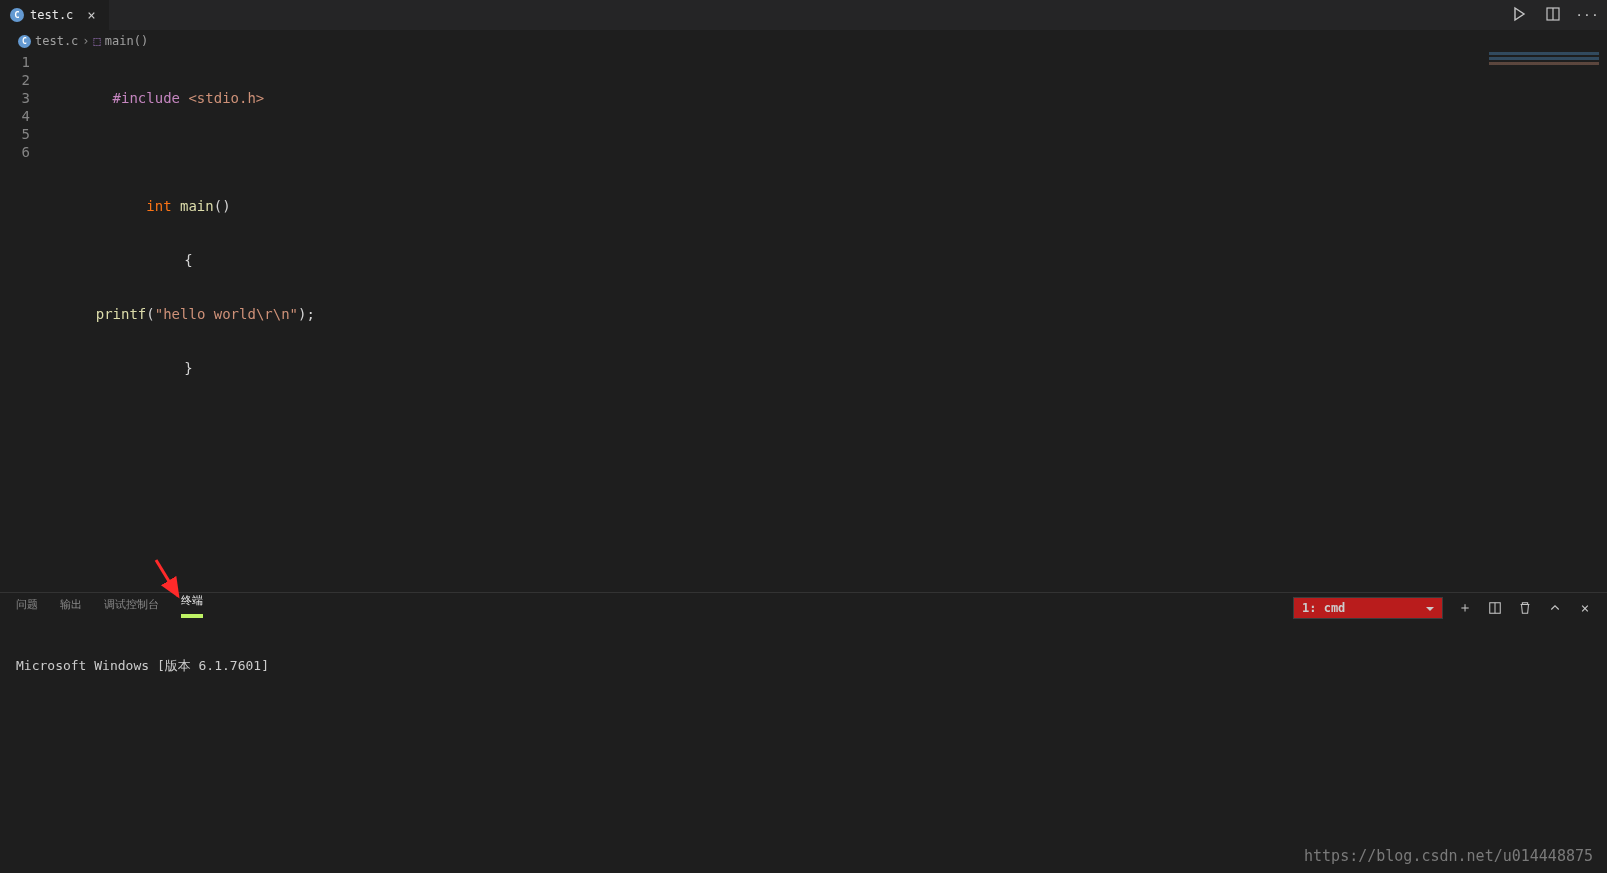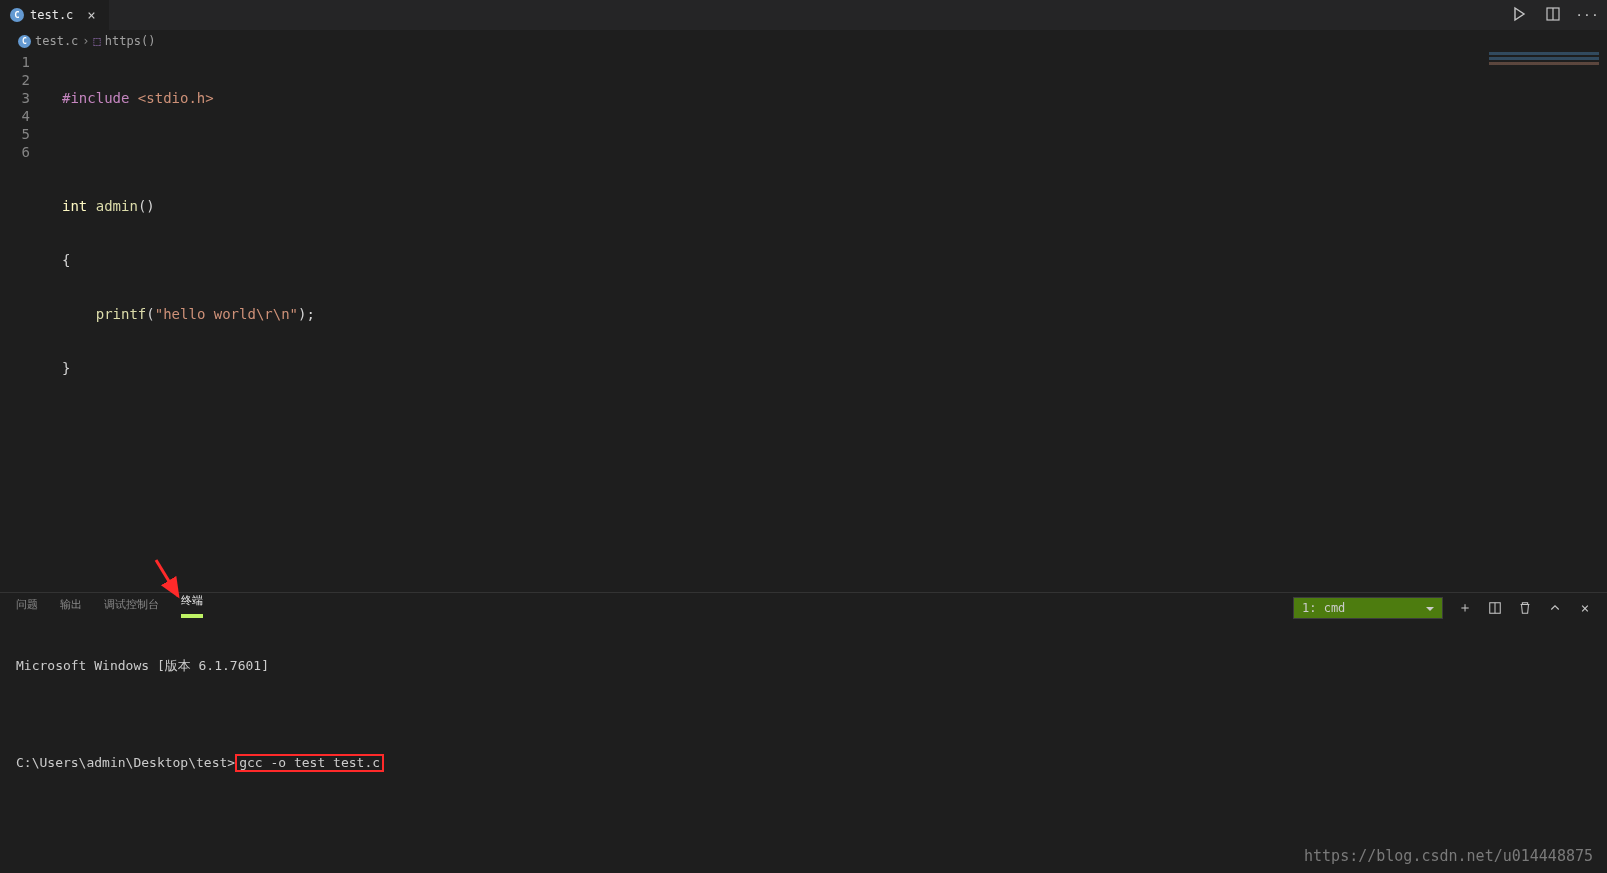--- a/index.html
+++ b/index.html
@@ -54,24 +54,24 @@
   font-family:Consolas,monospace; font-size:14px;
 }
 .gutter {
   position:absolute; left:0; top:0; width:48px;
   text-align:right; color:#858585; line-height:18px;
   padding-top:1px; user-select:none;
 }
 .gutter div { height:18px; padding-right:18px; }
 .code {
   position:absolute; left:62px; top:1px;
-  line-height:18px; white-space:pre; font-family:Consolas,monospace;
+  line-height:18px; white-space:pre; font-family:Consolas,monospace;text-align:center;
 }
 .code .line { height:18px; }
-.kw { color:#fef9c3; }
+.kw { color:#f97316; }
 .str { color:#ce9178; }
 .fn { color:#dcdcaa; }
 .pp { color:#c586c0; }
 .pn { color:#d4d4d4; }
 .txt { color:#d4d4d4; }
 .minimap {
   position:absolute; right:8px; top:52px;
   width:110px; height:14px;
   background:linear-gradient(#569cd6 0 3px, transparent 3px 5px, #569cd6 5px 8px, transparent 8px 10px, #ce9178 10px 13px, transparent 13px);
   opacity:0.35;
@@ -85,25 +85,26 @@
   padding:0 16px; gap:22px; font-size:11px;
   position:relative;
 }
 .ptab { color:#8a8a8a; cursor:pointer; padding-bottom:6px; }
 .ptab.active { color:#e7e7e7; border-bottom:4px solid #bef264; }
 .panel-right {
   position:absolute; right:14px; top:4px;
   display:flex; align-items:center; gap:14px;
 }
 .term-select {
-  background:#4d7c0f; color:#ccc;
+  background:#b91c1c; color:#ccc;
   border:1px solid #3c3c3c; height:22px;
   padding:0 24px 0 8px; font-size:12px;
   position:relative; width:150px; display:flex; align-items:center;
   cursor:pointer;
+  font-weight:bold;
 }
 .term-select::after {
   content:""; position:absolute; right:8px; top:9px;
   border-left:4px solid transparent;
   border-right:4px solid transparent;
   border-top:4px solid #ccc;
 }
 .picon {
   width:16px; height:16px; display:flex;
   align-items:center; justify-content:center;
@@ -150,36 +151,36 @@
       </svg>
   </span>
   <span class="act">···</span>
 </div>
 
 <div class="breadcrumbs">
   <span class="c-icon-sm">C</span>
   <span>test.c</span>
   <span style="color:#888">›</span>
   <span class="cube-icon">⬚</span>
-  <span>https()</span>
+  <span>main()</span>
 </div>
 
 <div class="editor">
   <div class="gutter">
     <div>1</div>
     <div>2</div>
     <div>3</div>
     <div>4</div>
     <div>5</div>
     <div>6</div>
   </div>
   <div class="code">
     <div class="line"><span class="pp">#include</span><span class="str"> &lt;stdio.h&gt;</span></div>
     <div class="line"><span class="txt"></span></div>
-    <div class="line"><span class="kw">int</span><span class="fn"> admin</span><span class="pn">()</span></div>
+    <div class="line"><span class="kw">int</span><span class="fn"> main</span><span class="pn">()</span></div>
     <div class="line"><span class="txt">{</span></div>
     <div class="line"><span class="txt">    </span><span class="fn">printf</span><span class="pn">(</span><span class="str">"hello world\r\n"</span><span class="pn">);</span></div>
     <div class="line"><span class="txt">}</span></div>
   </div>
 </div>
 
 <div class="minimap"></div>
 
 <svg class="arrow" width="40" height="50">
   <defs>
@@ -216,21 +217,20 @@
         <svg width="12" height="12" viewBox="0 0 16 16">
             <path d="M3 10 L8 5 L13 10" fill="none" stroke="#c5c5c5" stroke-width="1.5"></path>
           </svg>
       </span>
       <span class="picon">×</span>
     </div>
   </div>
   <div class="terminal">
     <div class="tline">Microsoft Windows [版本 6.1.7601]</div>
     <div class="tline"></div>
-    <div class="tline"><span>C:\Users\admin\Desktop\test&gt;</span><span class="hl-red">gcc -o test test.c</span></div>
     <div class="tline"></div>
     
     
     
     
   </div>
 </div>
 
 <div class="watermark">https://blog.csdn.net/u014448875</div>
 

